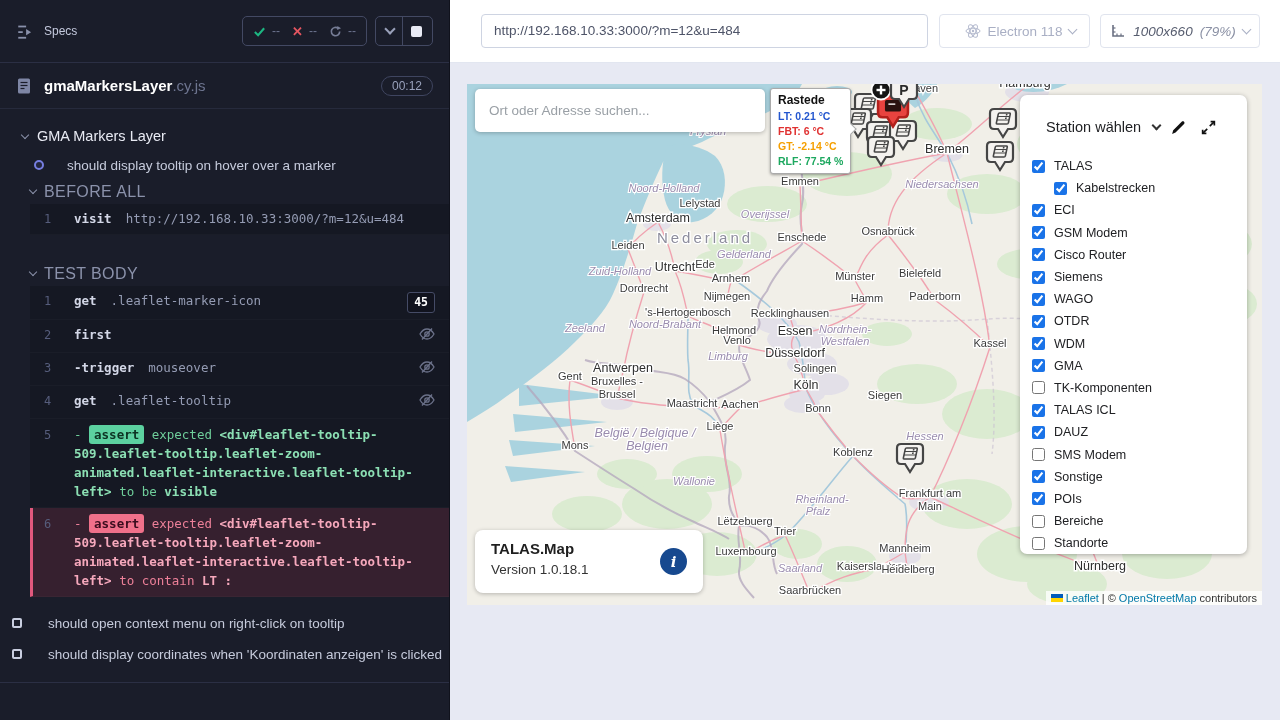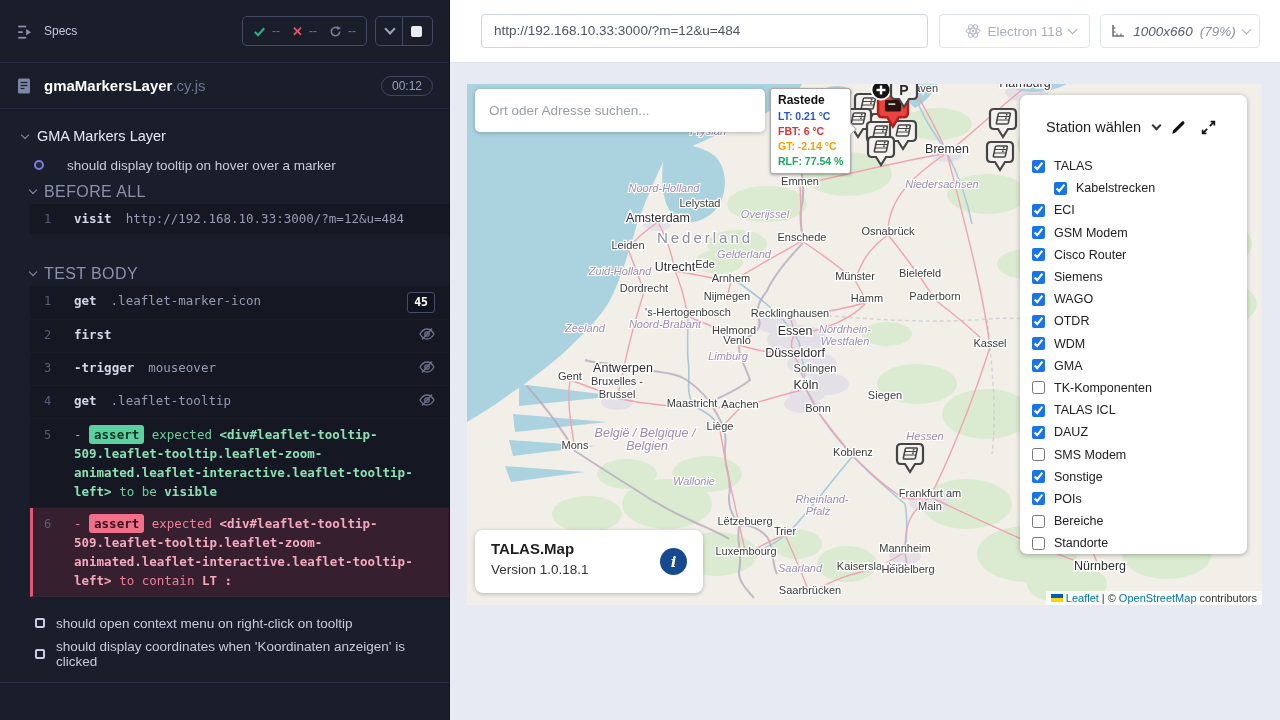--- a/index.html
+++ b/index.html
@@ -55,21 +55,21 @@
   .cmd-content { flex:1; overflow-wrap:anywhere; }
   .assert.passed .cmd-content { color:#6fcf9b; }
   .assert.passed b { color:#8ce0b4; }
   .abadge { display:inline-block; border-radius:3px; padding:0 5px; font-weight:bold; }
   .assert.passed .abadge { background:#5cd1a0; color:#0d3323; }
   .cmd-row.assert.failed { background:#36202f; border-left:3px solid #e1587d; padding-left:11px; }
   .assert.failed .cmd-content { color:#ed8099; }
   .assert.failed b { color:#f6a8bc; }
   .assert.failed .abadge { background:#f0708a; color:#3b0d1e; }
 
-  .pending-row { display:flex; align-items:center; gap:11px; padding-left:12px; height:28px; margin-top:3px;margin-left:23px; }
+  .pending-row { display:flex; align-items:center; gap:26px; padding-left:12px; height:28px; margin-top:3px; }
   .pending-row:first-of-type { margin-top:12px; }
   .pending-sq { width:10px; height:10px; border:2px solid #c9cee0; border-radius:2px; flex:none; }
   .pending-label { font-size:13.5px; color:#c6cbdc; }
   .hr2 { height:1px; background:#2b2f44; margin-top:14px; }
 
   
   #rightpane { position:absolute; left:450px; top:0; width:830px; height:720px; }
   .topbar { height:63px; background:#fff; border-bottom:1px solid #e2e6f0;
     display:flex; align-items:center; padding-left:31px; }
   .url-box { width:447px; height:34px; border:1px solid #ced4e2; border-radius:4px;

